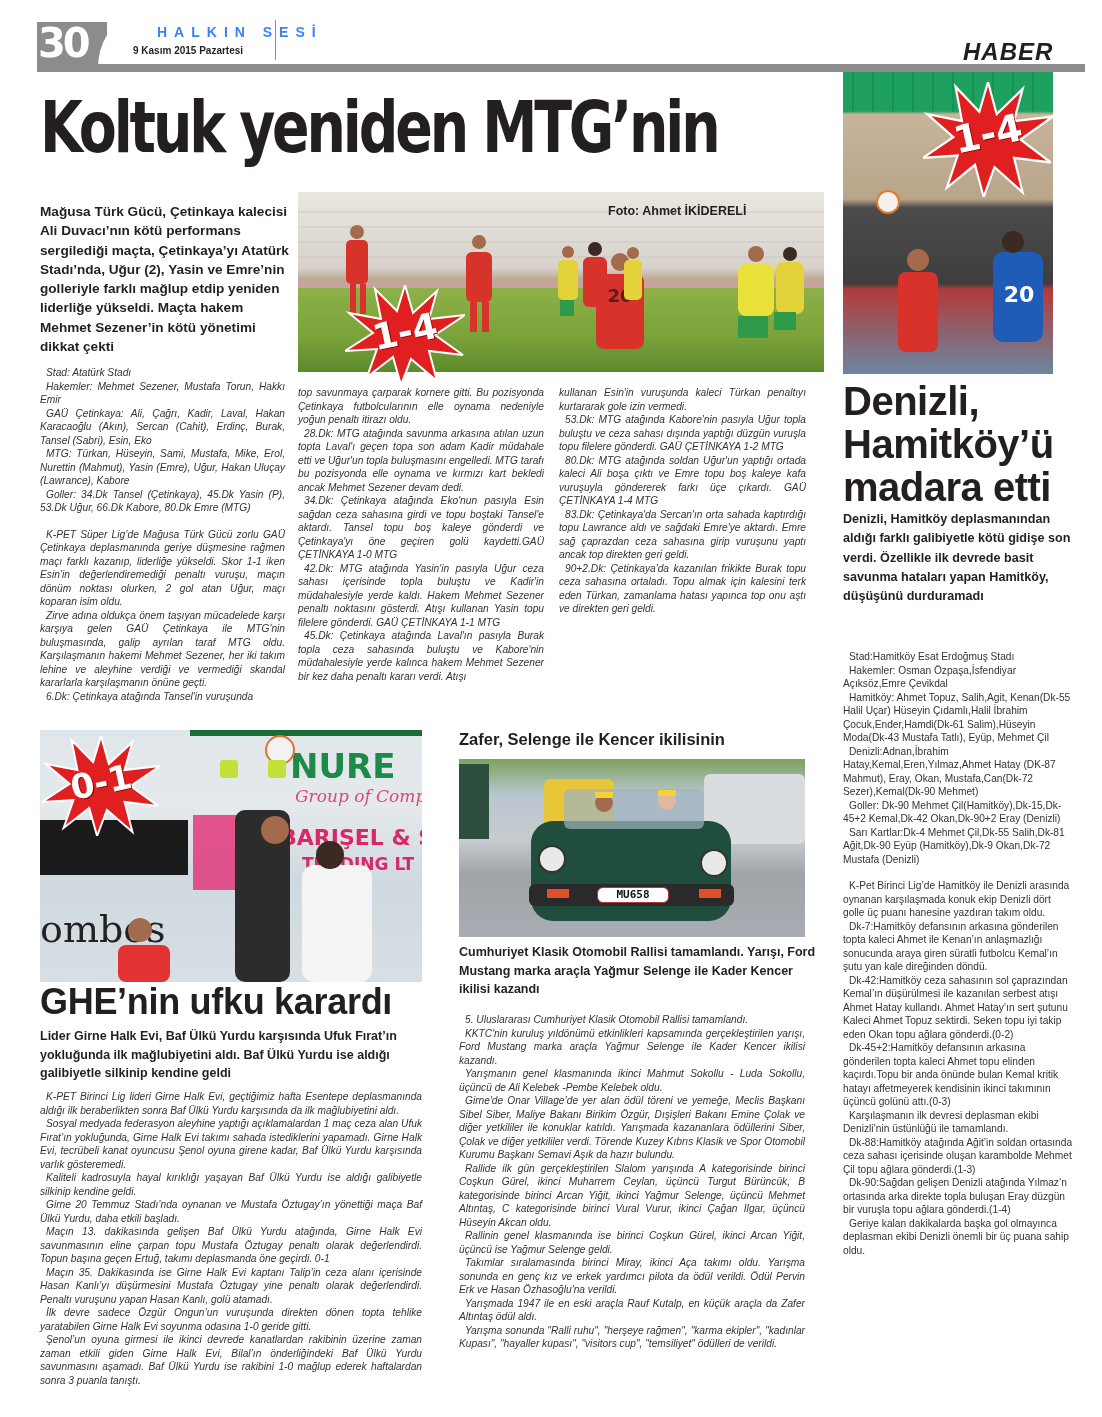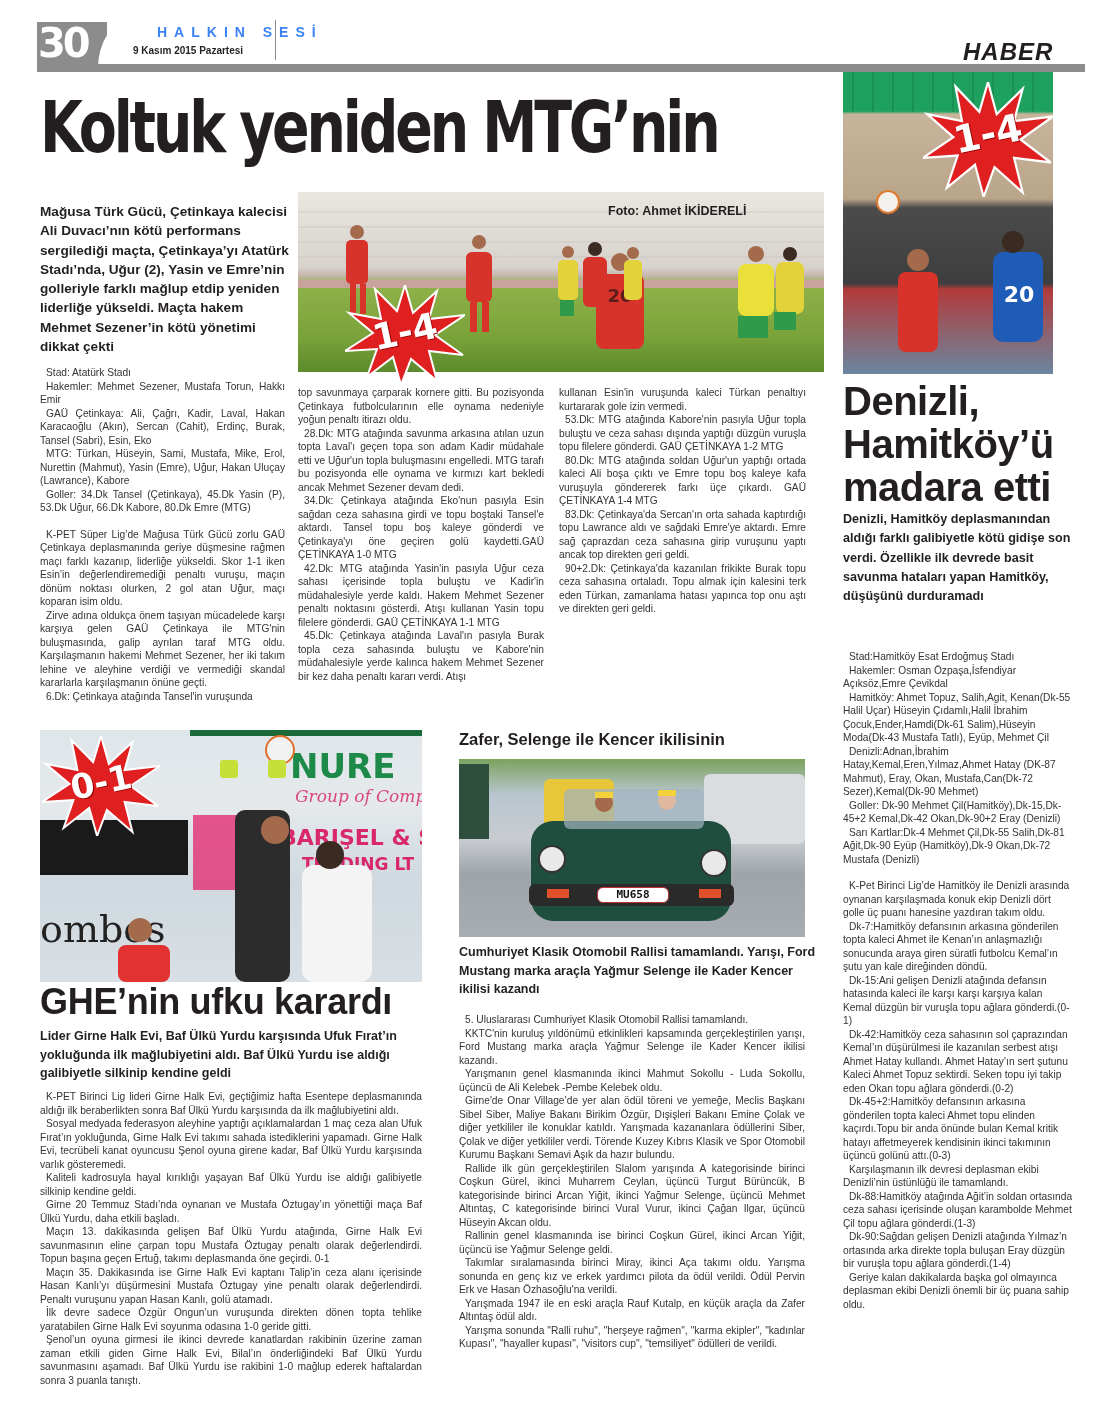--- a/index.html
+++ b/index.html
@@ -10,21 +10,21 @@
   .page-num { left: 38px; top: 20px; font-family: "DejaVu Sans", sans-serif; font-weight: bold; font-size: 40px; color: #fff; letter-spacing: -3px; line-height: 46px; }
   .page-num-curve { left: 98px; top: 22px; width: 30px; height: 46px; background: #fff; border-top-left-radius: 30px 46px; }
   .paper-name { left: 123px; top: 24px; font-weight: bold; font-size: 14px; letter-spacing: 7px; color: #3b82f6; margin-left: 34px; }
   .paper-date { left: 133px; top: 45px; font-weight: bold; font-size: 10px; color: #231f20; }
   .header-divider { left: 275px; top: 20px; width: 1px; height: 40px; background: #8c8c8c; }
   .section-label { left: 963px; top: 38px; font-weight: bold; font-style: italic; font-size: 24px; letter-spacing: 1px; color: #231f20; }
 
   .main-title { left: 40px; top: 78px; font-family: "DejaVu Sans", sans-serif; font-weight: bold; font-size: 71px; letter-spacing: -4px; transform: scaleX(0.78); transform-origin: left top; white-space: nowrap; color: #231f20; line-height: 100px; }
 
   .lead { left: 40px; top: 190px; width: 250px; font-weight: bold; font-size: 13.6px; line-height: 19.3px; color: #231f20; margin-top: 12px; }
-  .body-text { font-size: 10.2px; line-height: 13.5px; text-align: justify; color: #333; }
+  .body-text { font-size: 10.2px; line-height: 13.5px; text-align: justify; color: #333; font-style: italic; }
   .body-text p { text-indent: 6px; }
   .body-text p.noindent { text-indent: 0; }
 
   .photo { overflow: hidden; }
   .photo-main { left: 298px; top: 192px; width: 526px; height: 180px; background: linear-gradient(180deg, #e9e6e0 0%, #d7d3cc 42%, #c9b7b0 46%, #8fb14a 52%, #7aa33a 80%, #5c8a2c 100%); }
   .photo-right { left: 843px; top: 72px; width: 210px; height: 302px; background: linear-gradient(180deg, #1ea05f 0%, #1ea05f 13%, #c7b49b 14%, #b8a58a 42%, #4b4b4b 45%, #3e3e3e 70%, #b23b3b 72%, #6a87a0 100%); }
   .photo-ghe { left: 40px; top: 730px; width: 382px; height: 252px; background: linear-gradient(180deg, #dfe6ea 0%, #e5e9ec 30%, #cfd9df 60%, #d8dfe4 100%); }
   .photo-car { left: 459px; top: 759px; width: 346px; height: 178px; background: linear-gradient(180deg, #7ba25d 0%, #b9c6cf 20%, #c8ccd0 45%, #9ea4a8 65%, #a7adb2 100%); }
 
   .burst { position: absolute; }
@@ -179,21 +179,20 @@
 <div class="abs side-body">
   <p>Stad:Hamitköy Esat Erdoğmuş  Stadı</p>
   <p>Hakemler: Osman Özpaşa,İsfendiyar Açıksöz,Emre Çevikdal</p>
   <p>Hamitköy: Ahmet Topuz, Salih,Agit, Kenan(Dk-55 Halil Uçar) Hüseyin Çıdamlı,Halil İbrahim Çocuk,Ender,Hamdi(Dk-61 Salim),Hüseyin Moda(Dk-43 Mustafa Tatlı), Eyüp, Mehmet Çil</p>
   <p>Denizli:Adnan,İbrahim Hatay,Kemal,Eren,Yılmaz,Ahmet Hatay (DK-87 Mahmut), Eray, Okan, Mustafa,Can(Dk-72 Sezer),Kemal(Dk-90 Mehmet)</p>
   <p>Goller: Dk-90 Mehmet Çil(Hamitköy),Dk-15,Dk-45+2 Kemal,Dk-42 Okan,Dk-90+2 Eray (Denizli)</p>
   <p>Sarı Kartlar:Dk-4 Mehmet Çil,Dk-55 Salih,Dk-81 Ağit,Dk-90 Eyüp (Hamitköy),Dk-9 Okan,Dk-72 Mustafa (Denizli)</p>
   <div class="gap"></div>
   <p>K-Pet Birinci Lig’de Hamitköy ile Denizli arasında oynanan karşılaşmada konuk ekip Denizli dört golle üç puanı hanesine yazdıran takım oldu.</p>
   <p>Dk-7:Hamitköy defansının arkasına gönderilen topta kaleci Ahmet ile Kenan’ın anlaşmazlığı sonucunda araya giren süratli futbolcu Kemal’ın şutu yan kale direğinden döndü.</p>
-  <p>Dk-15:Ani gelişen Denizli atağında defansın hatasında kaleci ile karşı karşı karşıya kalan Kemal düzgün bir vuruşla topu ağlara gönderdi.(0-1)</p>
   <p>Dk-42:Hamitköy ceza sahasının sol çaprazından Kemal’ın düşürülmesi ile kazanılan serbest atışı Ahmet Hatay kullandı. Ahmet Hatay’ın sert şutunu Kaleci Ahmet Topuz sektirdi. Seken topu iyi takip eden Okan topu ağlara gönderdi.(0-2)</p>
   <p>Dk-45+2:Hamitköy defansının arkasına gönderilen topta kaleci Ahmet topu elinden kaçırdı.Topu bir anda önünde bulan Kemal kritik hatayı affetmeyerek  kendisinin ikinci takımının üçüncü golünü attı.(0-3)</p>
   <p>Karşılaşmanın ilk devresi deplasman ekibi Denizli’nin üstünlüğü ile tamamlandı.</p>
   <p>Dk-88:Hamitköy atağında Ağit’in soldan ortasında ceza sahası içerisinde oluşan karambolde Mehmet Çil topu ağlara gönderdi.(1-3)</p>
   <p>Dk-90:Sağdan gelişen Denizli atağında Yılmaz’n ortasında arka direkte topla buluşan Eray düzgün bir vuruşla topu ağlara gönderdi.(1-4)</p>
   <p>Geriye kalan dakikalarda başka gol olmayınca deplasman ekibi Denizli önemli bir üç puana sahip oldu.</p>
 </div>
 
 <div class="abs photo photo-ghe">
   <svg width="382" height="252" style="position:absolute;left:0;top:0">

